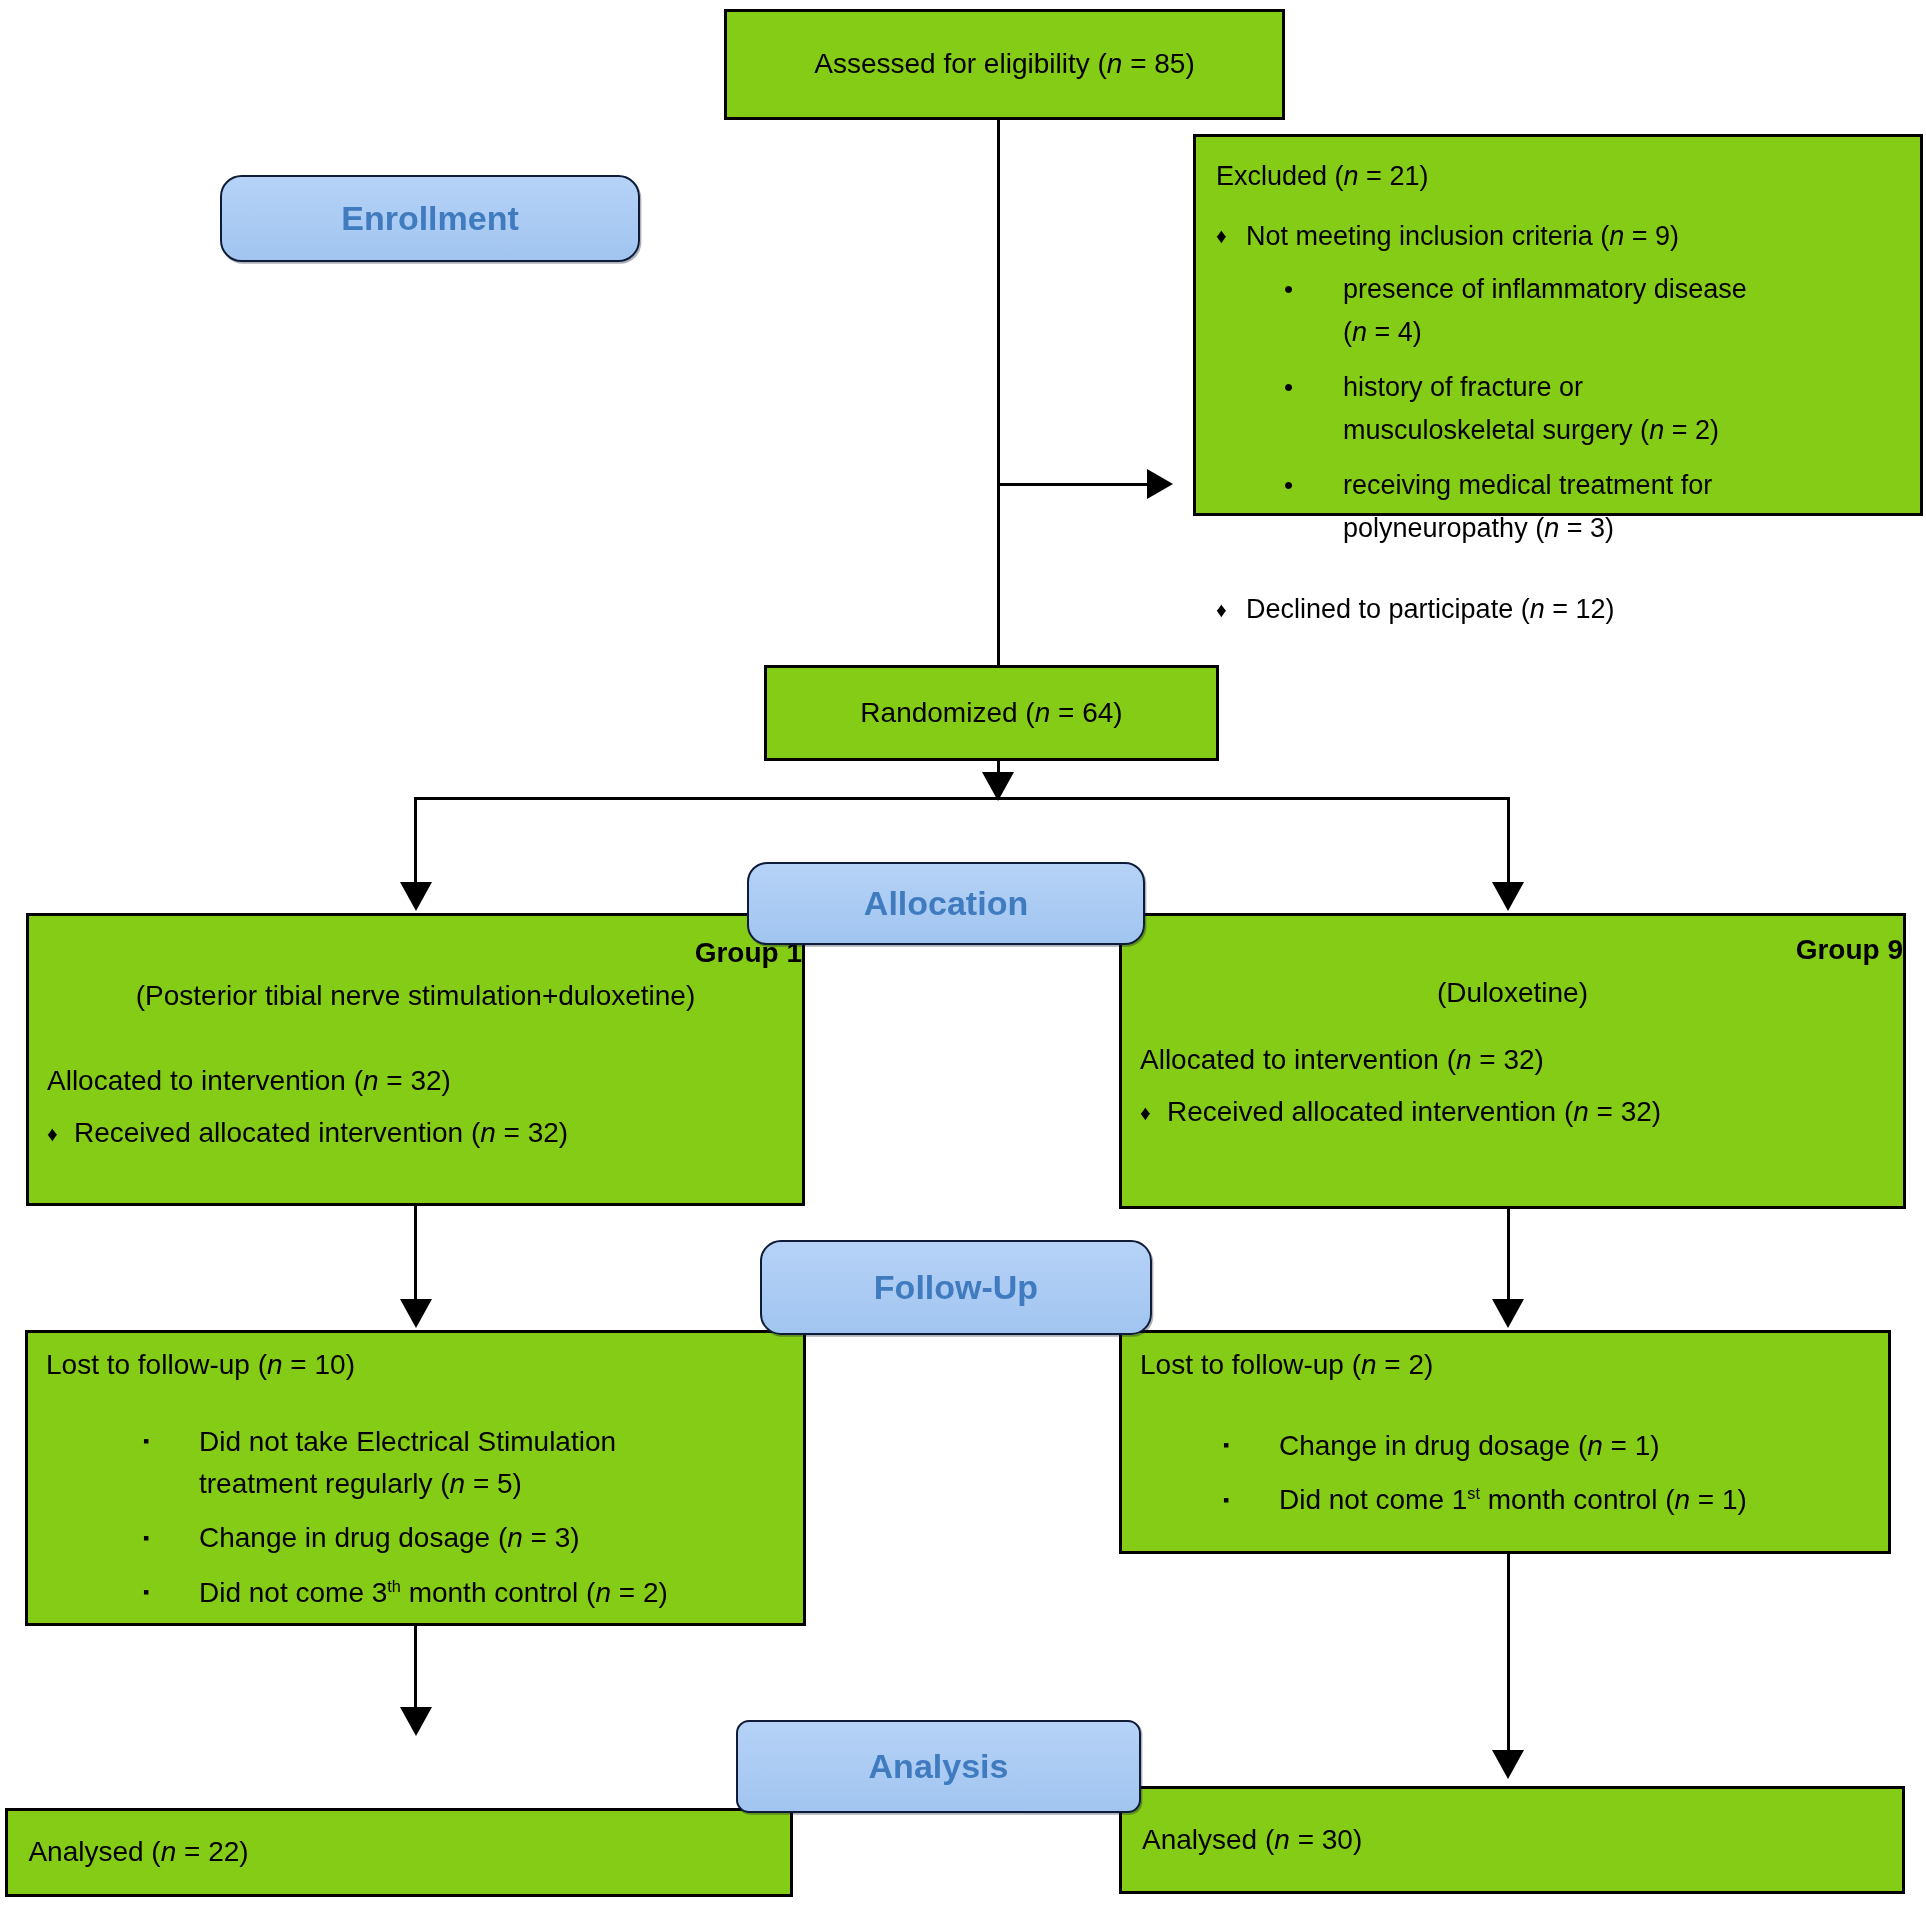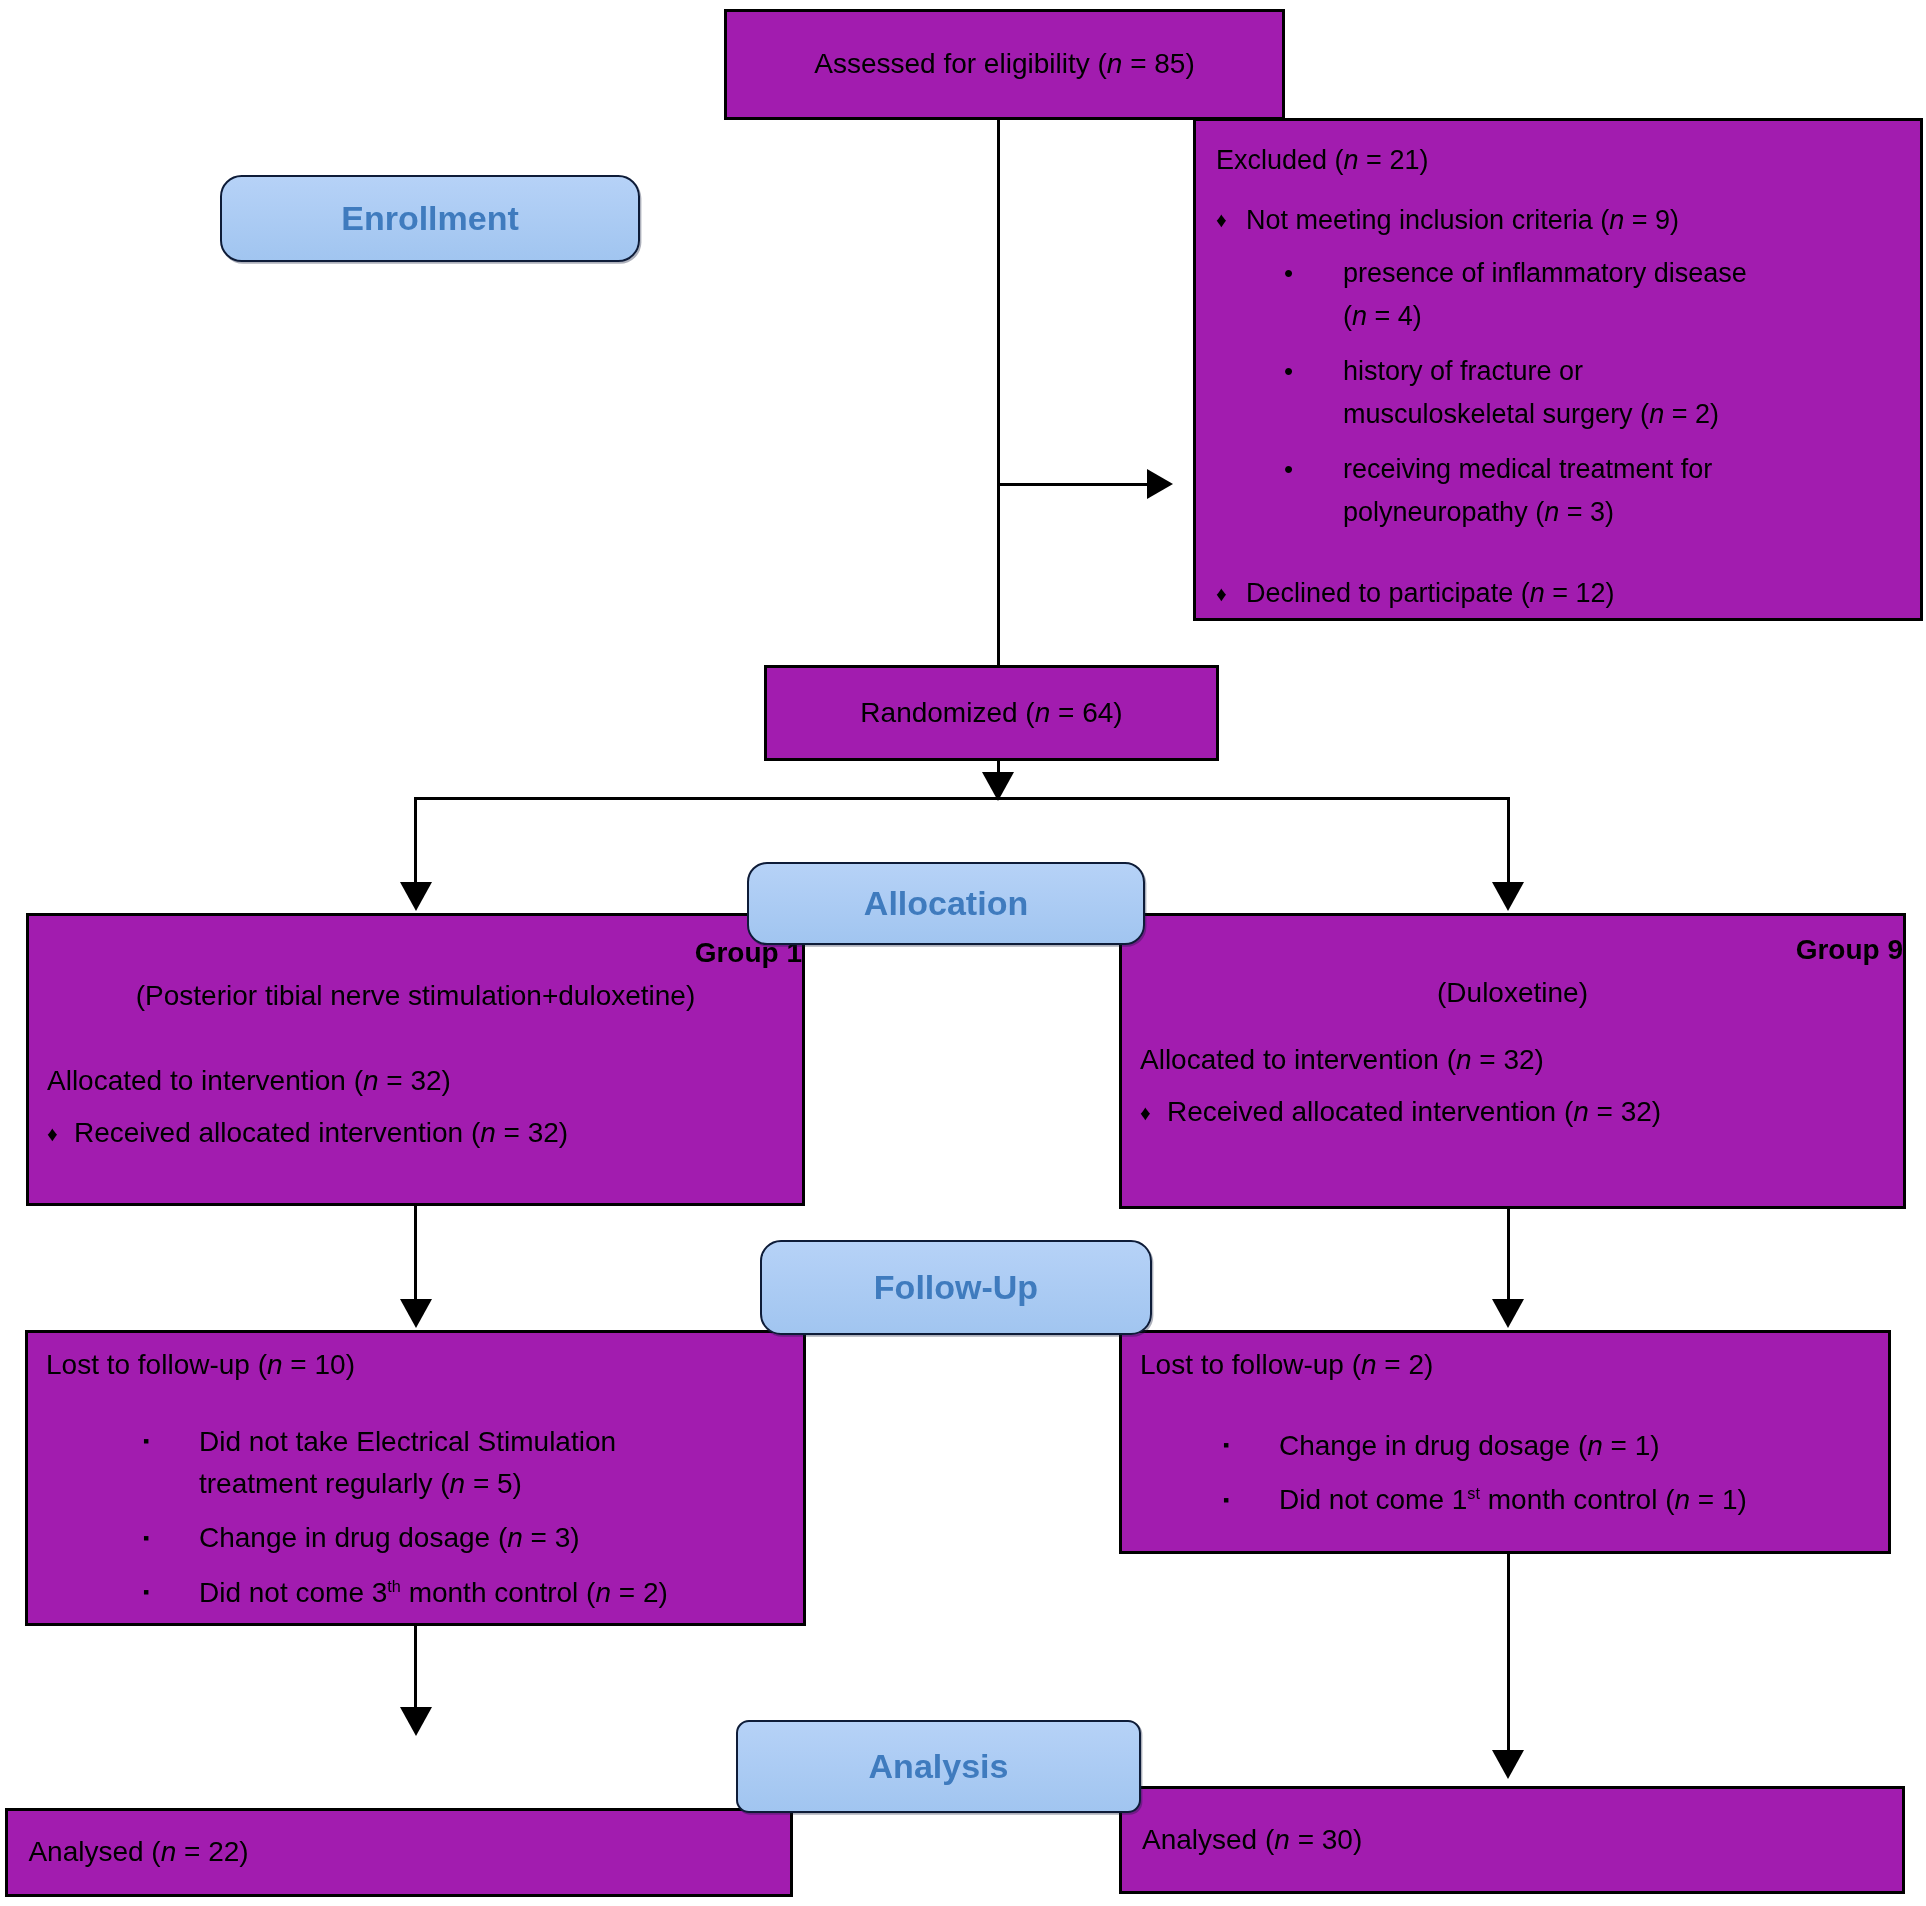--- a/index.html
+++ b/index.html
@@ -6,21 +6,21 @@
   #canvas{
     position:relative;
     width:1926px;height:1906px;
     background:#ffffff;
     font-family:"Liberation Sans","DejaVu Sans",sans-serif;
     color:#000;
     overflow:hidden;
   }
   .box{
     position:absolute;
-    background:#a21caf;
+    background:#84cc16;
     border:3.2px solid #000;
     box-sizing:border-box;
     font-size:28px;
     line-height:1.3;
   }
   .center-box{display:flex;align-items:center;justify-content:center;text-align:center;}
   .pill{
     position:absolute;
     background:linear-gradient(180deg,#b6d2f7 0%,#a1c5f0 100%);
     border:2.7px solid #0e1c38;
@@ -41,21 +41,21 @@
   sup{font-size:58%;vertical-align:super;line-height:0;}
   i{font-style:italic;}
   .row{display:flex;align-items:flex-start;}
   .bullet-diamond{flex:0 0 30px;font-size:21px;padding-top:5.4px;}
   .bullet-dot{flex:0 0 59px;font-size:26px;padding-top:0.9px;}
   .bullet-sq{flex:0 0 56px;font-size:18px;padding-top:7.2px;}
   .txt{flex:1 1 auto;}
 
   
   #assessed   {left:724px;top:9px;  width:561px;height:111px;}
-  #excluded   {left:1193px;top:118px; width:730px;height:503px;padding:21.6px 15.8px 0 20px;font-size:27px;}
+  #excluded   {left:1193px;top:134px; width:730px;height:382px;padding:21.6px 15.8px 0 20px;font-size:27px;}
   #randomized {left:764px;top:665px;width:455px;height:96px;}
   #group1     {left:26px;  top:913px;width:779px;height:293px;padding-top:19px;}
   #group2     {left:1119px;top:913px;width:787px;height:296px;padding-top:16px;}
   #fu1        {left:25px;  top:1330px;width:781px;height:296px;padding:14.4px 13.5px 0 18px;}
   #fu2        {left:1119px;top:1330px;width:772px;height:224px;padding:14.4px 13.5px 0 18px;}
   #an1        {left:5.4px;  top:1808px;width:788px;height:89px;display:flex;align-items:center;padding-left:20px;}
   #an2        {left:1119px;top:1786px;width:786px;height:108px;display:flex;align-items:center;padding-left:20px;}
 
   
   #excluded .title{margin-bottom:23.4px;}

